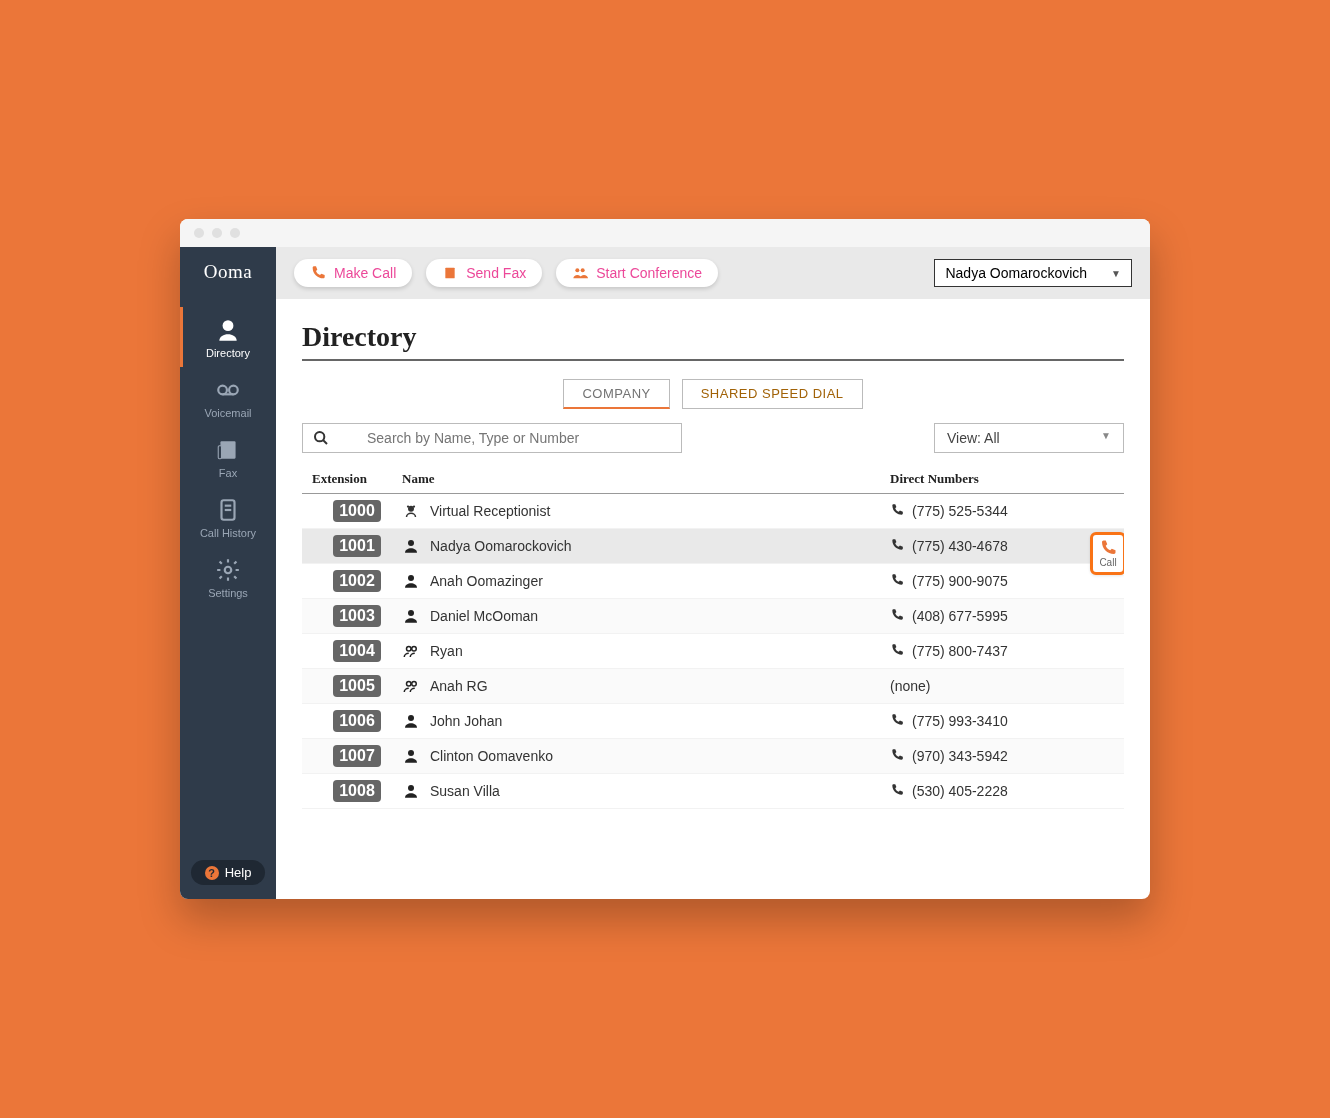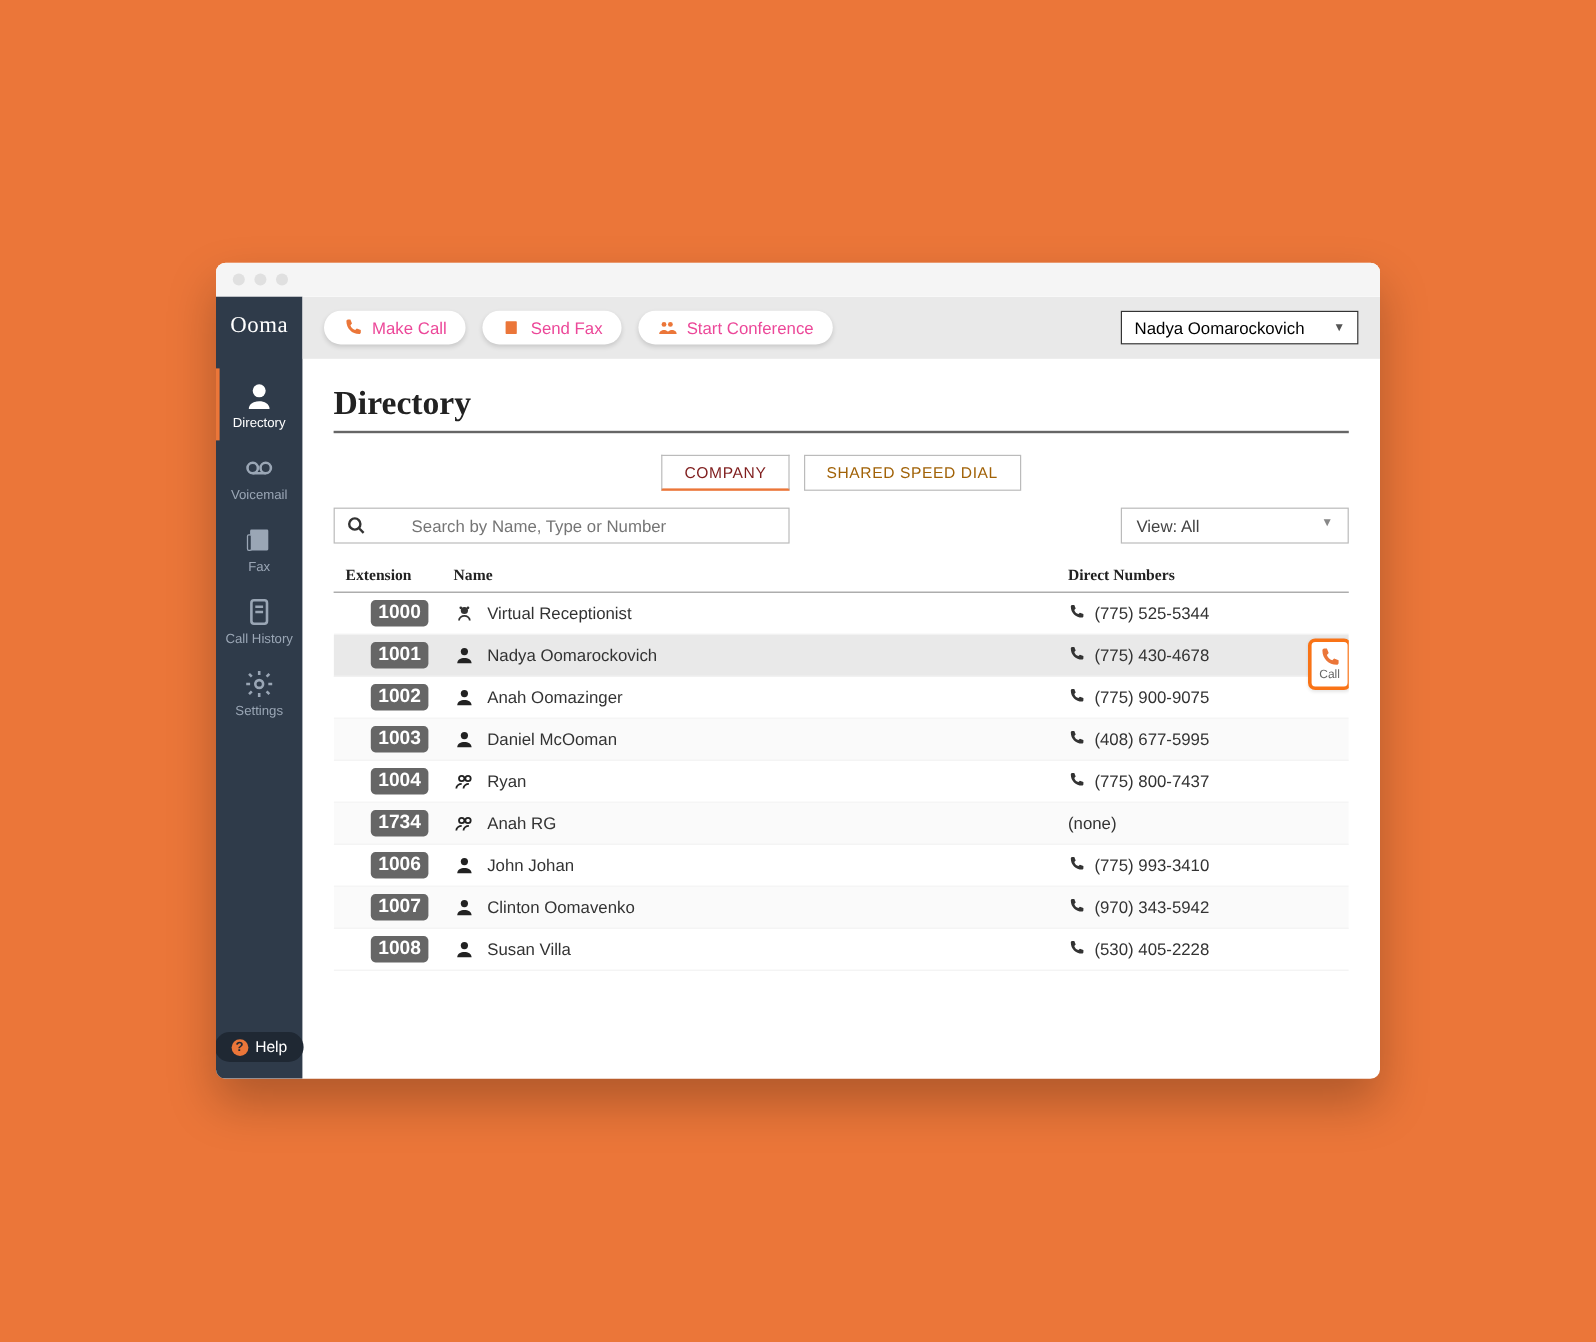--- a/index.html
+++ b/index.html
@@ -26,21 +26,21 @@
     height: 28px;
     background: #f5f5f5;
     display: flex;
     align-items: center;
     padding-left: 14px;
     gap: 8px;
   }
   .tdot { width: 10px; height: 10px; border-radius: 50%; background: #e0e0e0; }
   .app { flex: 1; display: flex; overflow: hidden; }
   .sidebar {
-    width: 72px;
+    width: 96px;
     background: #2f3b4a;
     display: flex;
     flex-direction: column;
     align-items: center;
     color: #9aa6b5;
     font-size: 11px;
     padding-top: 14px;
   }
   .logo {
     color: #fff;
@@ -106,21 +106,21 @@
   .page-title {
     font-family: Georgia, 'Times New Roman', serif;
     font-size: 28px; font-weight:600; color:#222;
     border-bottom: 2px solid #666; padding-bottom: 6px; margin-bottom: 18px;
   }
   .tabs { display:flex; justify-content:center; gap:12px; margin-bottom:14px; }
   .tab {
     border:1px solid #bbb; padding:6px 18px; font-size:13px;
     letter-spacing:0.5px; color:#a16207; cursor:pointer; background:#fff;
   }
-  .tab.active { color:#7f1d1d; border-bottom:2px solid #eb7639; }
+  .tab.active { color:#737373; border-bottom:2px solid #eb7639; }
   .filter-row { display:flex; gap:12px; align-items:center; margin-bottom:12px; }
   .search-box {
     border:1px solid #bbb; padding:6px 10px; display:flex; align-items:center; gap:8px;
     width: 380px; font-size:14px; color:#888;
   }
   .search-box input { border:none; outline:none; flex:1; font-size:14px; background:transparent;margin-left:30px; }
   .fr-spacer { flex:1; }
   .view-dd {
     border:1px solid #bbb; padding:6px 12px; width:190px; font-size:14px;
     display:flex; align-items:flex-start; justify-content:space-between; cursor:pointer; color:#444;
@@ -381,21 +381,21 @@
                 <span>Ryan</span>
               </div>
               <div class="col-num">
                 <span><svg class="phone-ic" viewBox="0 0 24 24" fill="#333">
                     <path d="M6 2c-1 0-2 1-2 2 0 9 7 16 16 16 1 0 2-1 2-2v-3l-5-2-2 2c-3-1-5-3-6-6l2-2-2-5H6z"></path>
                   </svg></span>
                 <span>(775) 800-7437</span>
               </div>
             </div>
             <div class="row">
-              <div class="col-ext"><span class="ext-badge">1734</span></div>
+              <div class="col-ext"><span class="ext-badge">1005</span></div>
               <div class="col-name">
                 <span class="uicon">
                   <svg viewBox="0 0 24 24" fill="none" stroke="#222" stroke-width="2">
                     <circle cx="9" cy="9" r="3"></circle>
                     <circle cx="16" cy="9" r="3"></circle>
                     <path d="M3 20c0-3 3-5 6-5M11 20c0-3 3-5 6-5"></path>
                   </svg>
                 </span>
                 <span>Anah RG</span>
               </div>

